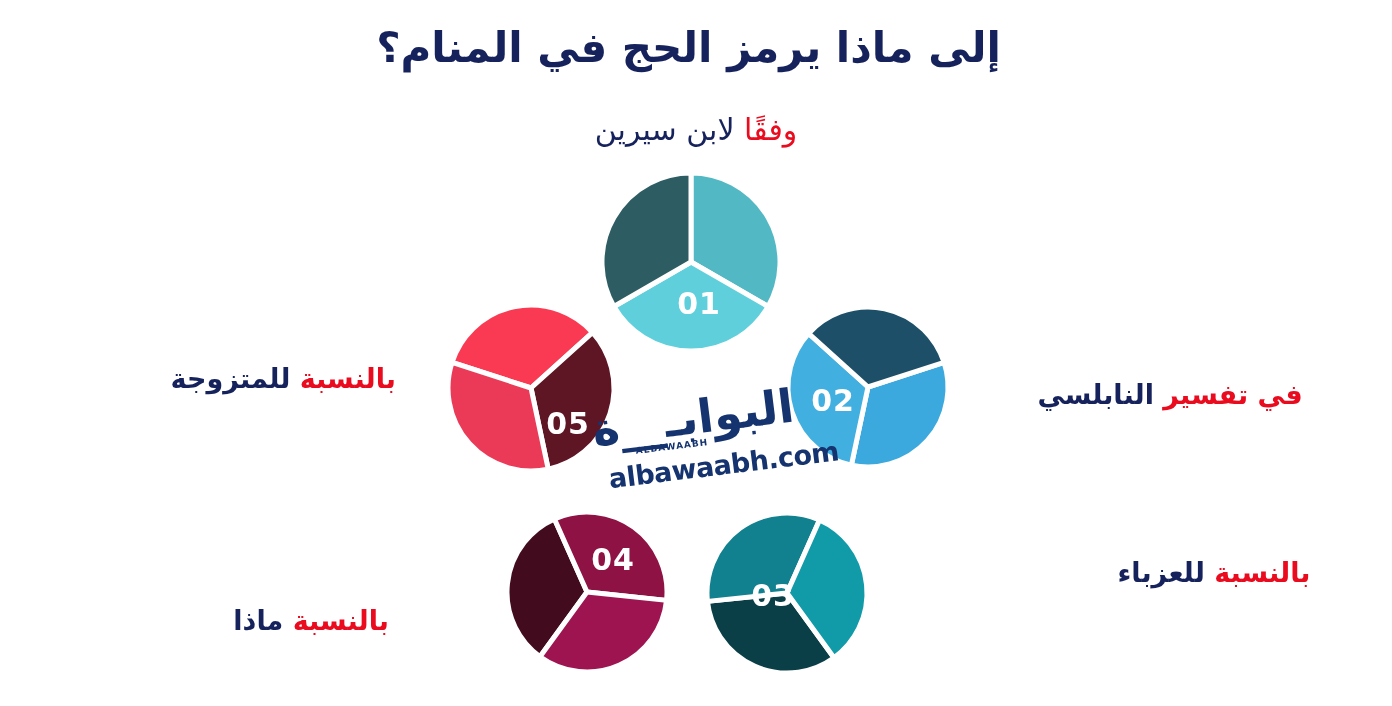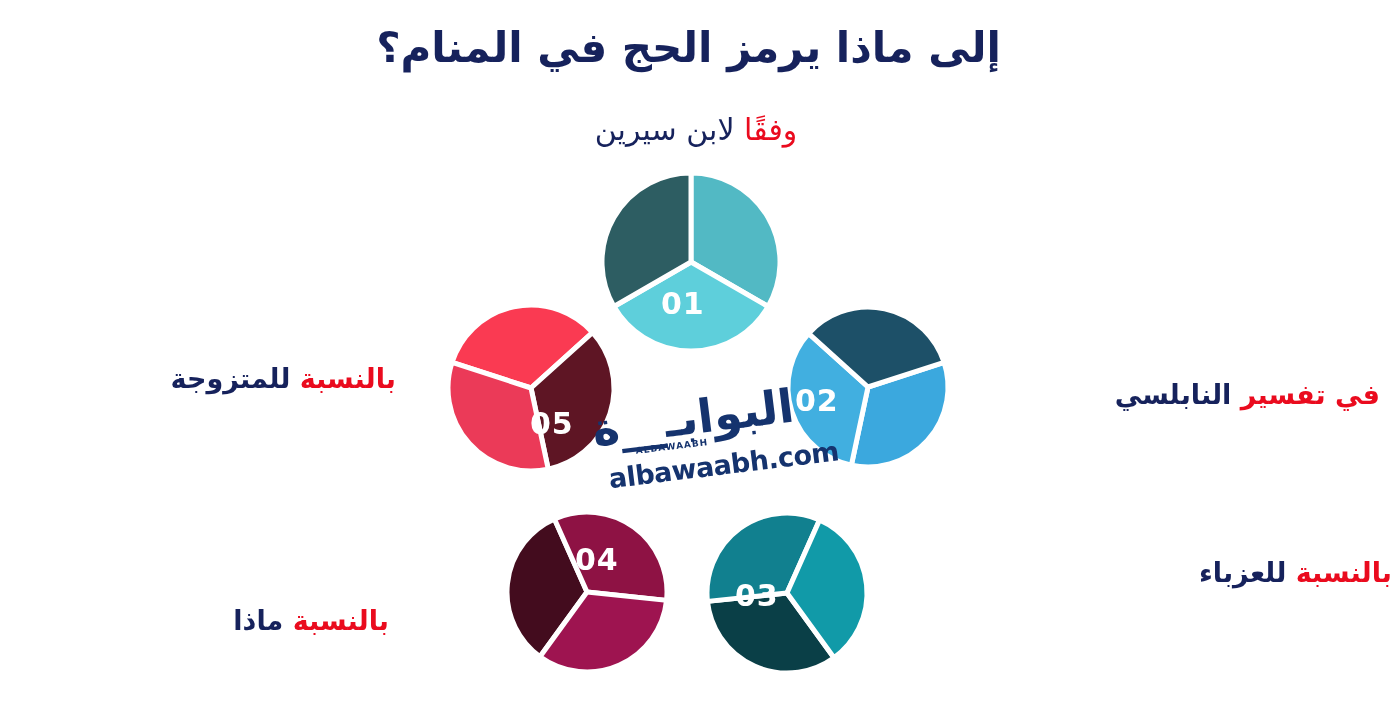--- a/index.html
+++ b/index.html
@@ -50,36 +50,36 @@
   }
   .pie svg { display: block; overflow: visible; }
 
   .pie-number {
     position: absolute;
     color: #ffffff;
     font-weight: bold;
     font-size: 30px;
     letter-spacing: 1px;
     pointer-events: none;
-    text-align: left;
+    text-align: right;
   }
 
   
   .lbl {
     position: absolute;
     direction: rtl;
     font-size: 27px;
     font-weight: bold;
     color: #16225c;
     white-space: nowrap;
     line-height: 1.25;
   }
   .lbl .accent { color: #ea0b1e; }
   .lbl.right { text-align: right; padding-left: 44px; }
-  .lbl.left  { text-align: right; }
+  .lbl.left  { text-align: center; }
 
   
   .watermark {
     position: absolute;
     left: 568px;
     top: 392px;
     width: 232px;
     height: 116px;
     transform: rotate(-7deg);
     pointer-events: none;

